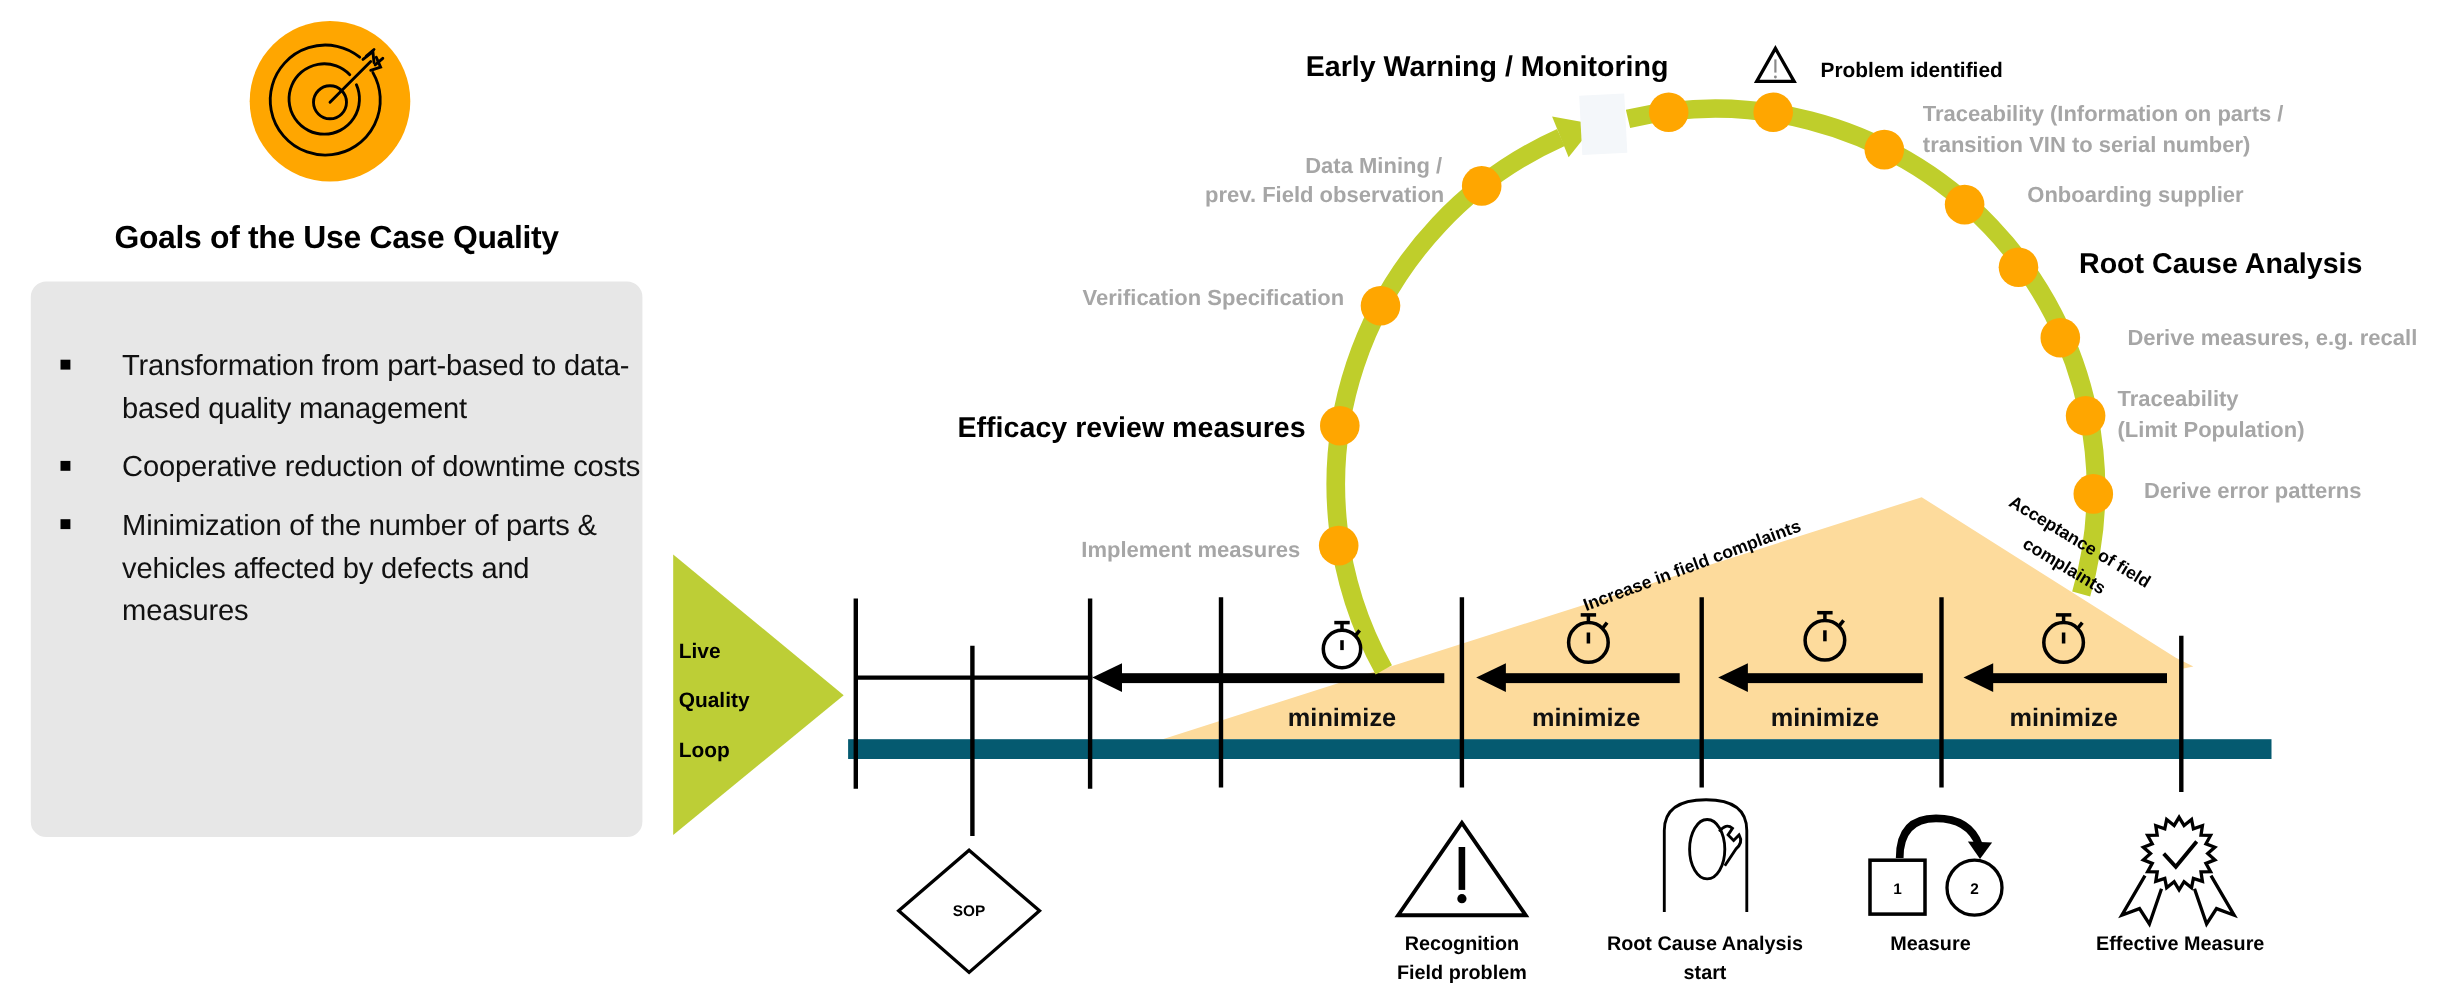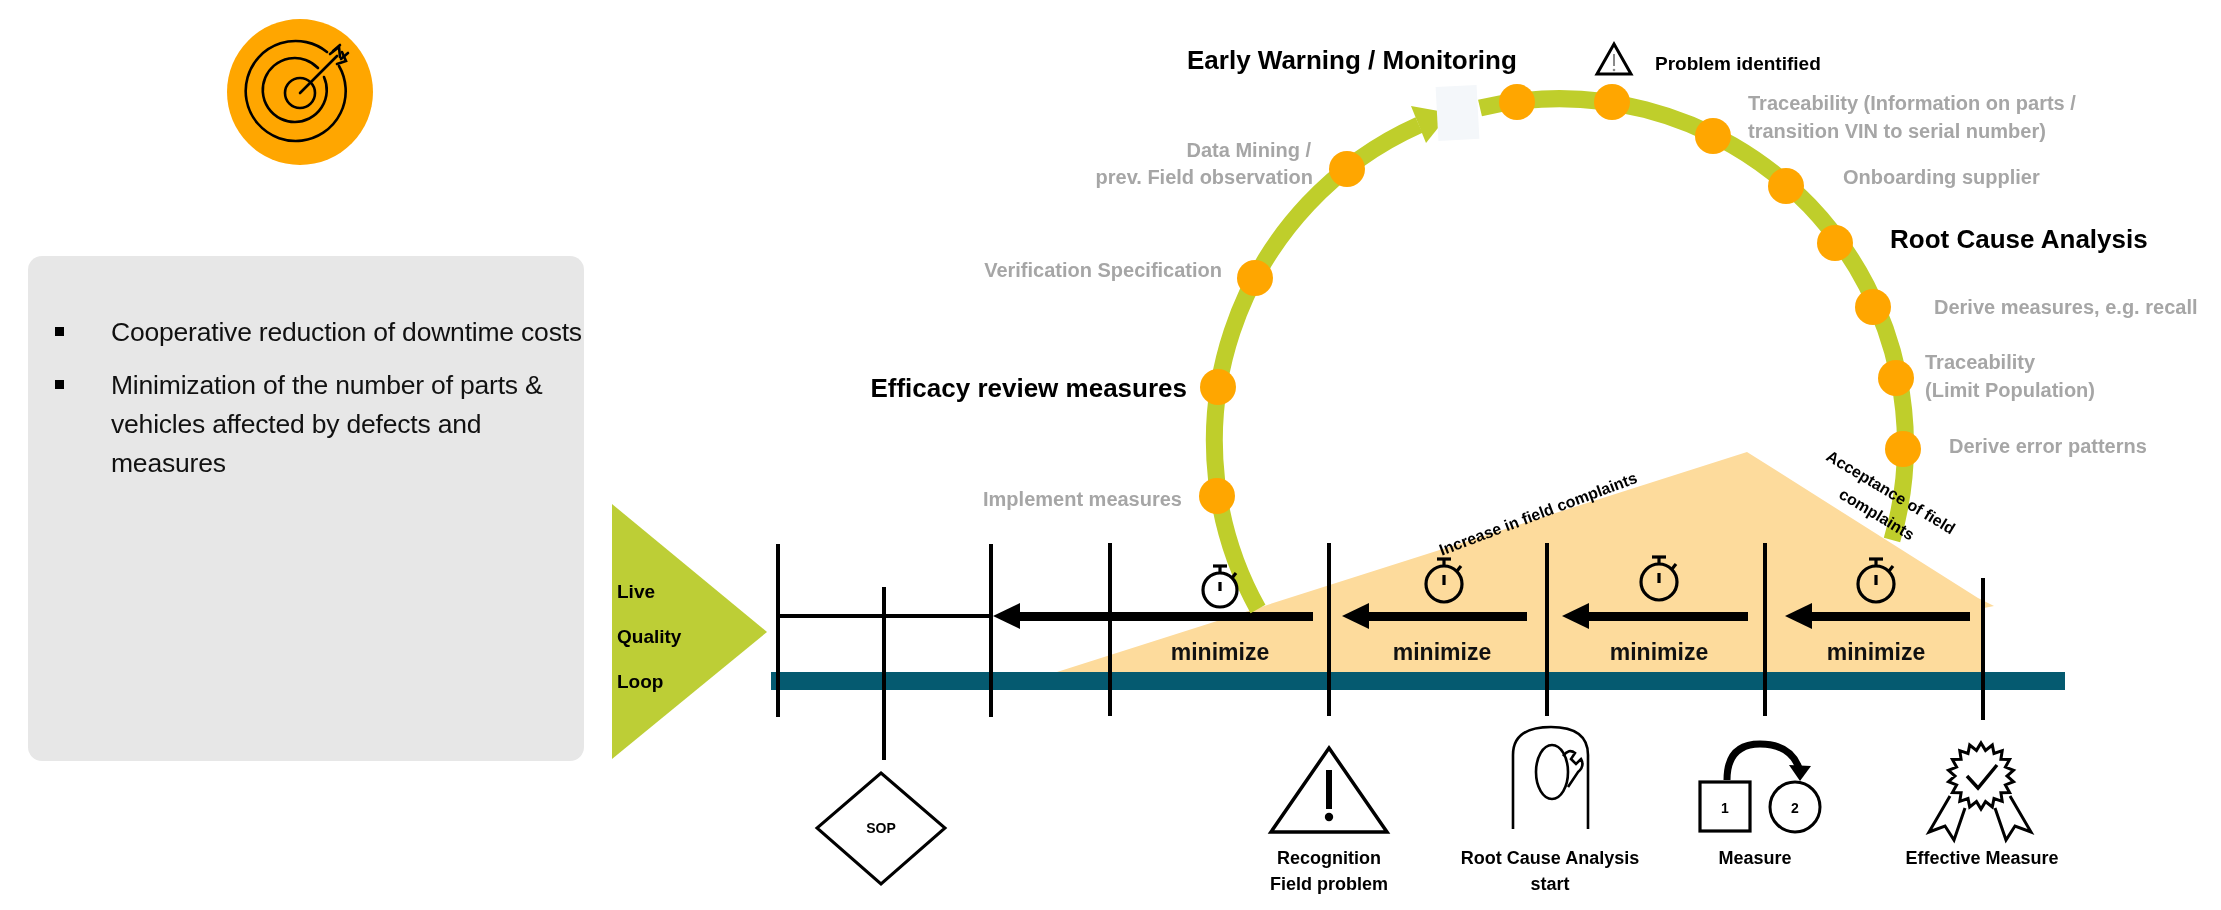--- a/index.html
+++ b/index.html
@@ -33,22 +33,24 @@
         <path d="M 91 49 A 32 32 0 1 0 97 58"></path>
         <circle cx="73" cy="74" r="15"></circle>
         <line x1="73" y1="74" x2="110" y2="37"></line>
         <polyline points="103,35 112,28 113,38"></polyline>
         <polyline points="110,45 119,42 115,33"></polyline>
         <line x1="106" y1="32" x2="113" y2="26"></line>
         <line x1="114" y1="40" x2="121" y2="34"></line>
       </g>
     </svg>
   </div>
+  <div class="goals-title">Goals of the Use Case Quality</div>
   <div class="goals-box">
     <ul class="goals-list">
+      <li><span class="bullet"></span><span>Transformation from part-based to data-based quality management</span></li>
       <li><span class="bullet"></span><span>Cooperative reduction of downtime costs</span></li>
       <li><span class="bullet"></span><span>Minimization of the number of parts &amp; vehicles affected by defects and measures</span></li>
     </ul>
   </div>
 </div>
 
 <svg id="diagram" width="2221" height="910" viewBox="0 0 2221 910">
 
   <polygon points="1057,672 1747,452 1978,598 1994,606 1984,608 1984,672" fill="#FDDB9C"></polygon>
 

